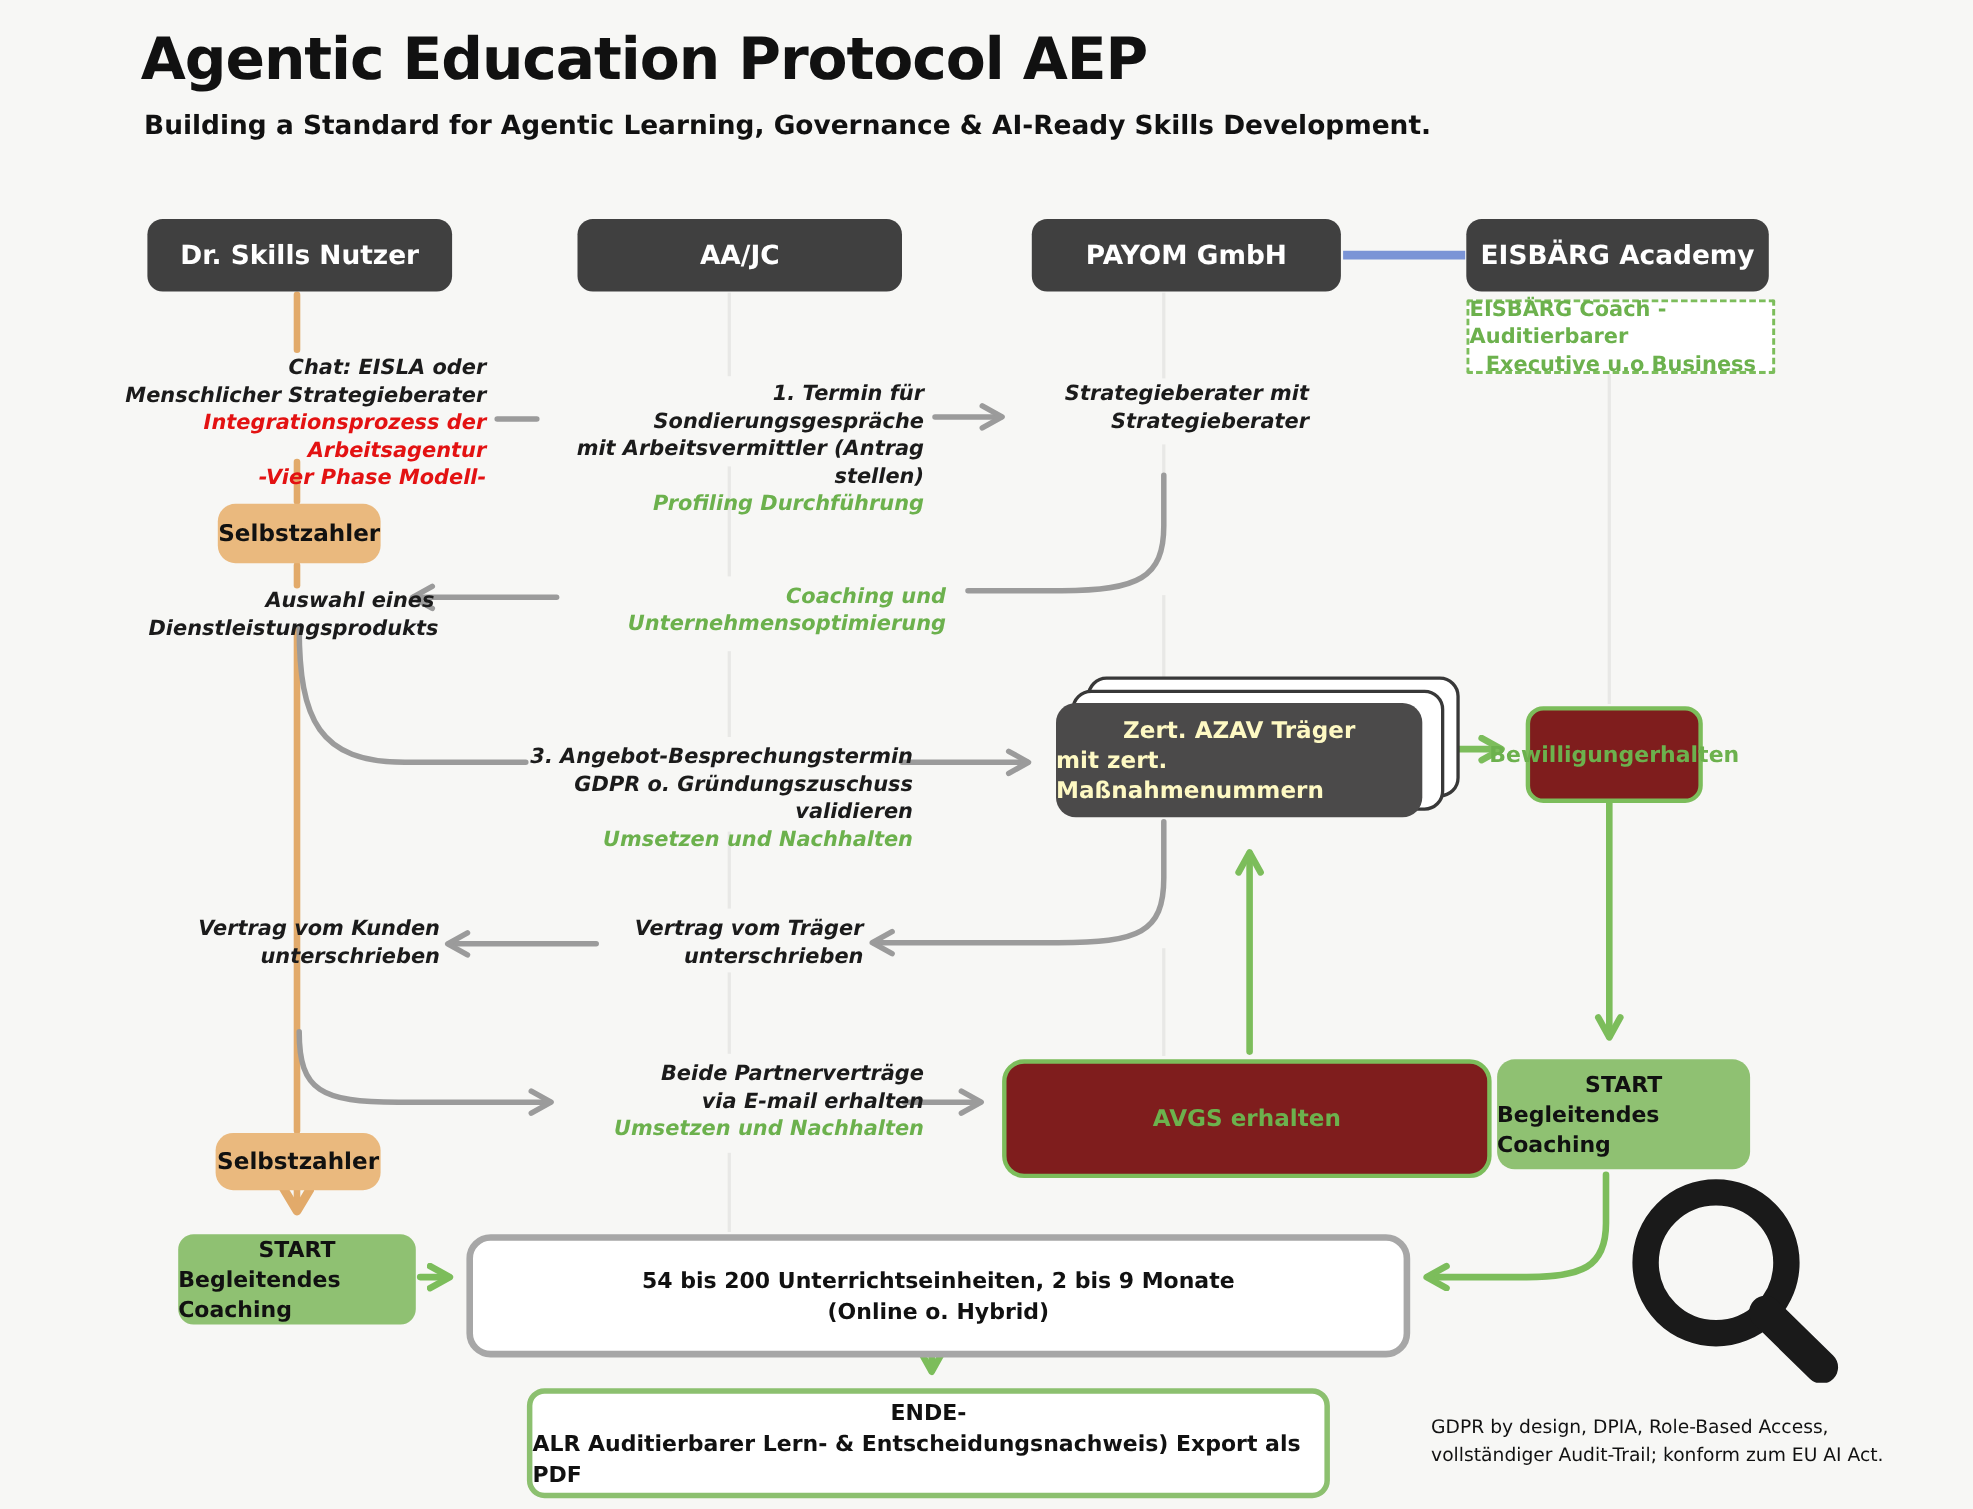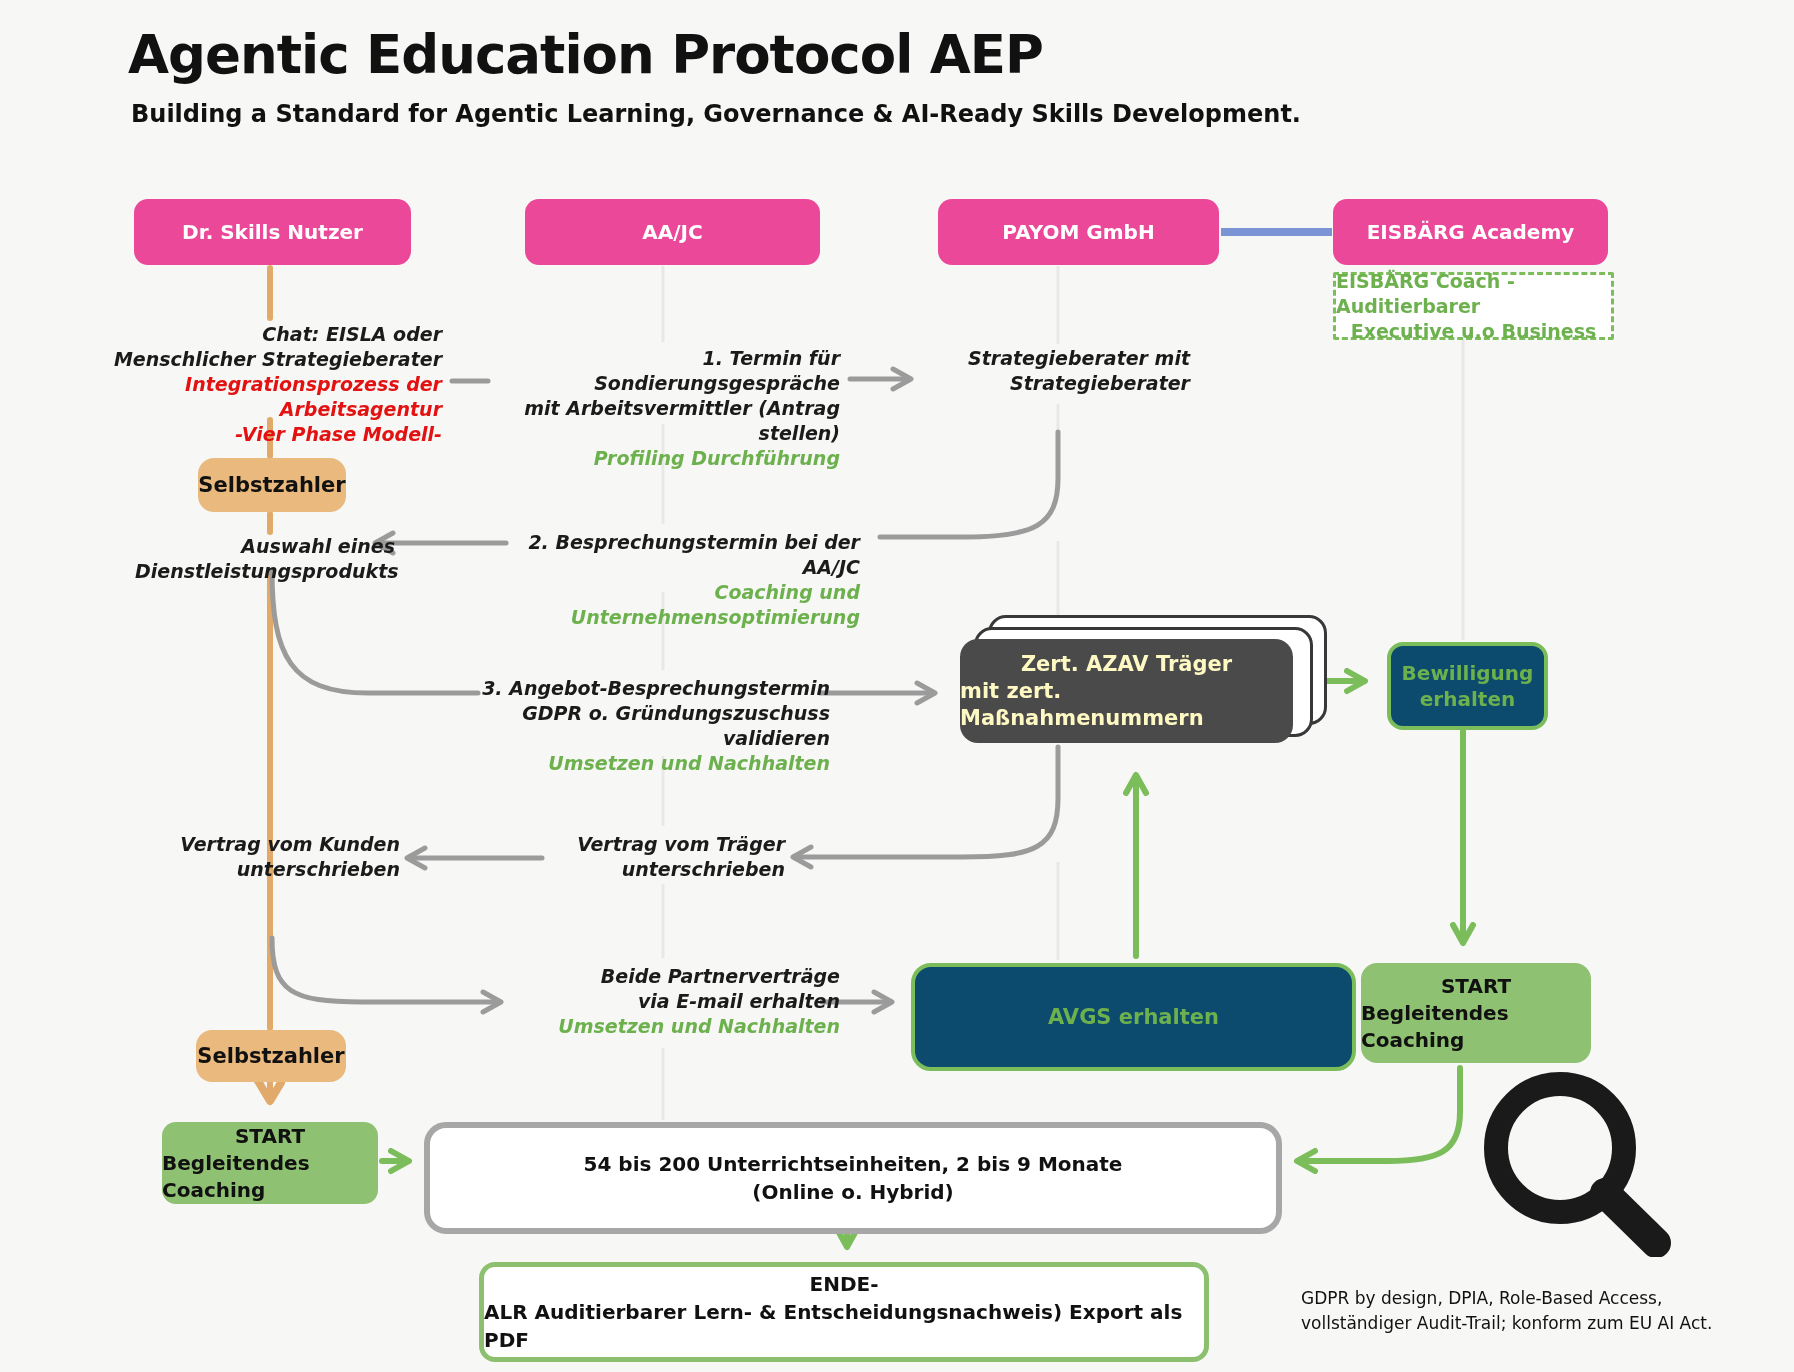--- a/index.html
+++ b/index.html
@@ -1,35 +1,35 @@
 <!DOCTYPE html>
 <html><head>
 <meta charset="utf-8">
 <style>
   html,body{margin:0;padding:0;background:#e9e9e9;}
   .canvas{position:relative;width:1794px;height:1372px;background:#f7f7f5;
           font-family:"DejaVu Sans","Liberation Sans",sans-serif;overflow:hidden;}
   .abs{position:absolute;}
   .title{position:absolute;left:128px;top:24px;font-size:53px;font-weight:800;color:#111;letter-spacing:-1px;}
   .subtitle{position:absolute;left:131px;top:100px;font-size:24px;font-weight:700;color:#111;}
-  .bluebox{position:absolute;height:66px;border-radius:14px;background:#ec4899;color:#fff;
-           display:flex;align-items:center;justify-content:center;font-size:20px;font-weight:600;}
+  .bluebox{position:absolute;height:66px;border-radius:14px;background:#404040;color:#fff;
+           display:flex;align-items:center;justify-content:center;font-size:24px;font-weight:600;}
   .coachbox{position:absolute;left:1333px;top:272px;width:275px;height:62px;background:#fff;
             border:3px dashed #7cbd5b;display:flex;flex-direction:column;align-items:center;justify-content:center;
             color:#6cb14d;font-size:19px;font-weight:700;line-height:25px;border-radius:2px;}
   .txt{position:absolute;text-align:right;font-size:19px;line-height:25px;font-weight:600;color:#1b1b1b;font-style:italic;}
   .txt .green{color:#6cb14d;}
   .txt .red{color:#e31212;font-weight:700;}
   .badge{position:absolute;background:#eab97e;border-radius:16px;display:flex;align-items:center;justify-content:center;
          font-size:21px;font-weight:700;color:#111;}
   .card{position:absolute;width:333px;height:104px;border-radius:18px;background:#fff;border:3px solid #383838;}
   .darkbox{position:absolute;left:960px;top:639px;width:333px;height:104px;border-radius:18px;background:#4b4a4a;
            color:#fef9c3;display:flex;flex-direction:column;align-items:center;justify-content:center;
            font-size:21px;font-weight:600;line-height:27px;}
-  .outgreen{position:absolute;background:#0c4a6e;border:4px solid #7cbd5b;display:flex;flex-direction:column;
+  .outgreen{position:absolute;background:#7f1d1d;border:4px solid #7cbd5b;display:flex;flex-direction:row;
             align-items:center;justify-content:center;color:#6cb14d;font-weight:700;}
   .fillgreen{position:absolute;background:#8fc172;display:flex;flex-direction:column;align-items:center;justify-content:center;
              color:#111;font-size:20px;font-weight:600;line-height:27px;}
   .bigbox{position:absolute;left:424px;top:1122px;width:846px;height:100px;background:#fff;border:6px solid #a7a7a7;
           border-radius:22px;display:flex;flex-direction:column;align-items:center;justify-content:center;
           font-size:20px;font-weight:600;line-height:28px;color:#111;}
   .endebox{position:absolute;left:479px;top:1262px;width:720px;height:90px;background:#fff;border:5px solid #8cc06f;
            border-radius:16px;display:flex;flex-direction:column;align-items:center;justify-content:center;
            font-size:20px;font-weight:600;line-height:28px;color:#111;}
   .gdpr{position:absolute;left:1290px;top:1286px;width:420px;font-size:17px;line-height:25px;font-weight:500;
@@ -132,21 +132,20 @@
     <div>mit Arbeitsvermittler (Antrag stellen)</div>
     <div class="green">Profiling Durchführung</div>
   </div>
 
   <div class="txt" style="left:940px;top:346px;width:250px;">
     <div>Strategieberater mit</div>
     <div>Strategieberater</div>
   </div>
 
   <div class="txt" style="left:480px;top:530px;width:380px;">
-    <div>2. Besprechungstermin bei der AA/JC</div>
     <div class="green">Coaching und Unternehmensoptimierung</div>
   </div>
 
   <div class="txt" style="left:470px;top:676px;width:360px;">
     <div>3. Angebot-Besprechungstermin</div>
     <div>GDPR o. Gründungszuschuss validieren</div>
     <div class="green">Umsetzen und Nachhalten</div>
   </div>
 
   <div class="card" style="left:988px;top:615px;"></div>

